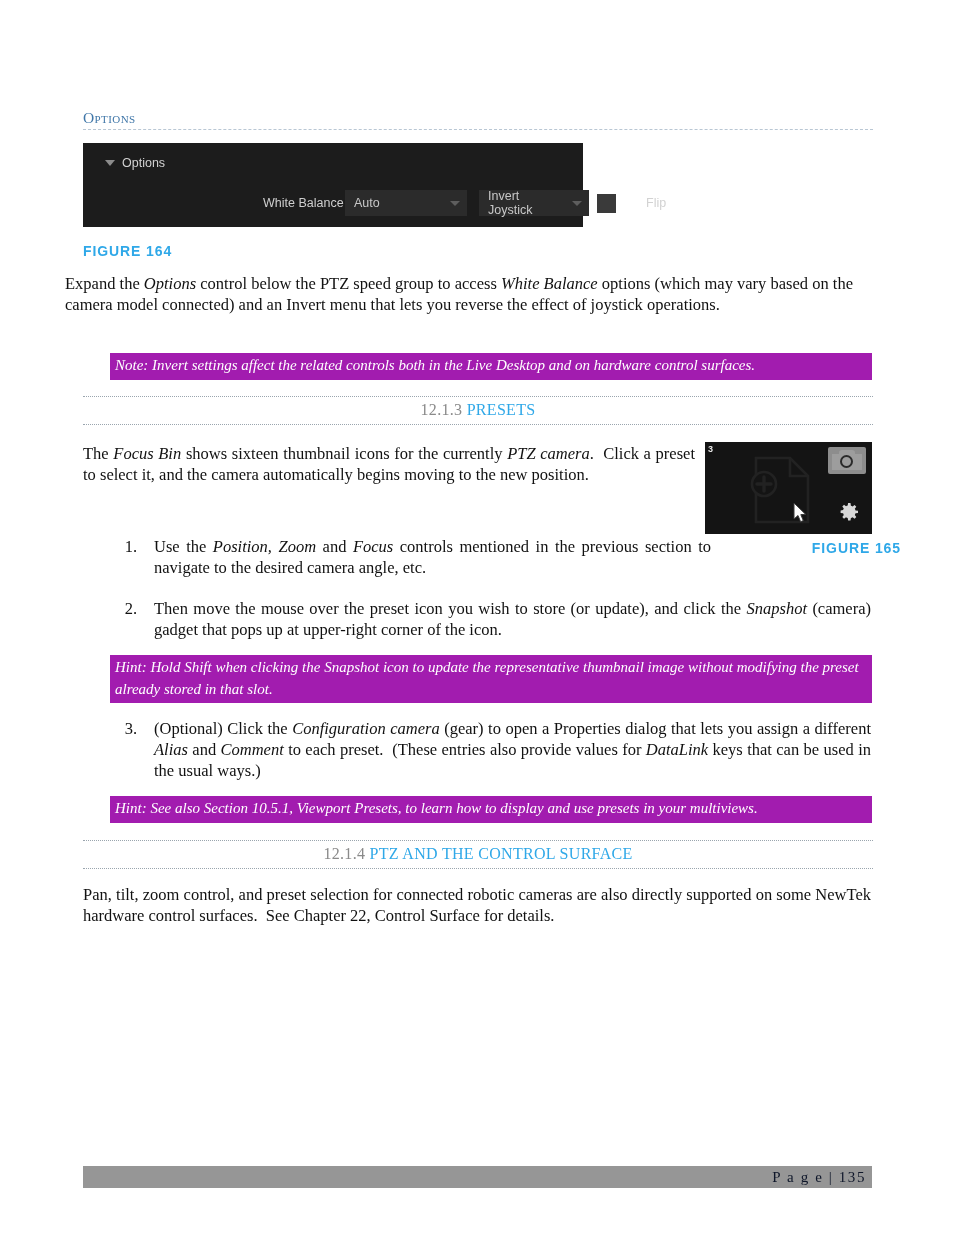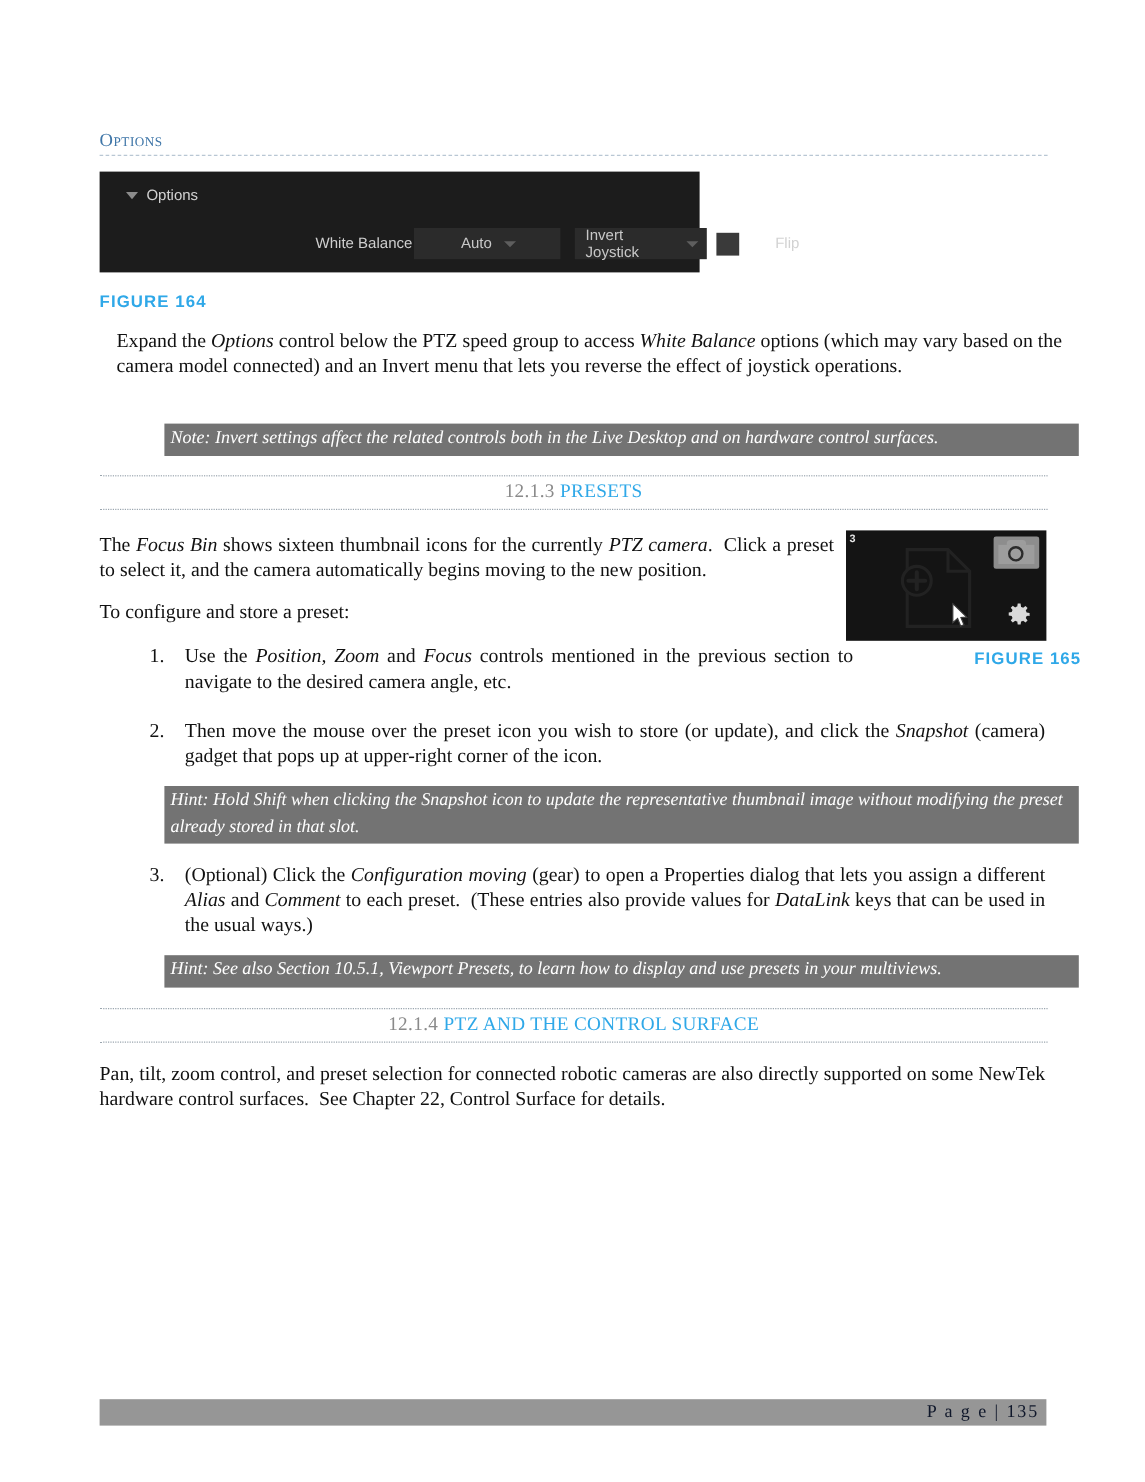--- a/index.html
+++ b/index.html
@@ -86,21 +86,21 @@
     color: #cfcfcf;
     font-size: 12.5px;
     line-height: 24px;
   }
   .dropdown {
     position: absolute;
     height: 26px;
     background: #2b2b2b;
     display: flex;
     align-items: center;
-    justify-content: center;
+    justify-content: space-between;
     padding: 0 7px 0 9px;
     box-sizing: border-box;
   }
   .dropdown .dd-text {
     color: #c8c8c8;
     font-size: 12.5px;
   }
   .dd-caret {
     width: 0; height: 0;
     border-left: 5px solid transparent;
@@ -154,37 +154,36 @@
     font-family: "Liberation Serif", serif;
     font-size: 16.5px;
     line-height: 21px;
     text-align: justify;
     color: #111111;
   }
   .body-text i { font-style: italic; }
 
   #para-expand {
     position: absolute;
-    left: 97px;
+    left: 65px;
     top: 273px;
     width: 788px;
   }
 
   
   .note-bar {
     position: absolute;
-    background: #737373;
+    background: #a21caf;
     color: #ffffff;
     font-family: "Liberation Serif", serif;
     font-style: italic;
     font-size: 15px;
     line-height: 21.5px;
     padding: 2px 4px 3px 5px;
     box-sizing: border-box;
-    margin-left: 27px;
   }
   #note-invert { left: 110px; top: 353px; width: 762px; }
   #hint-shift  { left: 110px; top: 655px; width: 762px; }
   #hint-viewport { left: 110px; top: 796px; width: 762px; }
 
   
   .section-head-wrap {
     position: absolute;
     left: 83px;
     width: 790px;
@@ -418,37 +417,36 @@
 
     <svg class="gear-gadget" viewBox="0 0 24 24">
       <path fill="#d8d8d8" d="M12 8.4a3.6 3.6 0 1 0 0 7.2 3.6 3.6 0 0 0 0-7.2zm0 5.6a2 2 0 1 1 0-4 2 2 0 0 1 0 4z"></path>
       <path fill="#d8d8d8" d="M21 13.2v-2.4l-2.5-.4a6.9 6.9 0 0 0-.7-1.7l1.5-2-1.7-1.7-2 1.5a6.9 6.9 0 0 0-1.7-.7L13.5 3h-2.4l-.4 2.5a6.9 6.9 0 0 0-1.7.7l-2-1.5L5.3 6.4l1.5 2a6.9 6.9 0 0 0-.7 1.7L3.6 10.5v2.4l2.5.4c.15.6.4 1.15.7 1.7l-1.5 2 1.7 1.7 2-1.5c.55.3 1.1.55 1.7.7l.4 2.5h2.4l.4-2.5c.6-.15 1.15-.4 1.7-.7l2 1.5 1.7-1.7-1.5-2c.3-.55.55-1.1.7-1.7l2.5-.4z"></path>
     </svg>
   </div>
 
   <div class="figure-caption" id="figure-165-caption">FIGURE 165</div>
 
   <div class="body-text" id="para-preset-bin">The <i>Focus Bin</i> shows sixteen thumbnail icons for the currently <i>PTZ camera</i>.&nbsp; Click a preset to select it, and the camera automatically begins moving to the new position.</div>
-  <div class="body-text" id="para-configure">To configure and store a preset:</div>
 
   <div class="num-item" id="list-item-1">
     <span class="num">1.</span>
     <span class="txt">Use the <i>Position, Zoom</i> and <i>Focus</i> controls mentioned in the previous section to navigate to the desired camera angle, etc.</span>
   </div>
 
   <div class="num-item" id="list-item-2">
     <span class="num">2.</span>
     <span class="txt">Then move the mouse over the preset icon you wish to store (or update), and click the <i>Snapshot</i> (camera) gadget that pops up at upper-right corner of the icon.</span>
   </div>
 
   <div class="note-bar" id="hint-shift">Hint: Hold Shift when clicking the Snapshot icon to update the representative thumbnail image without modifying the preset already stored in that slot.</div>
 
   <div class="num-item" id="list-item-3">
     <span class="num">3.</span>
-    <span class="txt">(Optional) Click the <i>Configuration moving</i> (gear) to open a Properties dialog that lets you assign a different <i>Alias</i> and <i>Comment</i> to each preset.&nbsp; (These entries also provide values for <i>DataLink</i> keys that can be used in the usual ways.)</span>
+    <span class="txt">(Optional) Click the <i>Configuration camera</i> (gear) to open a Properties dialog that lets you assign a different <i>Alias</i> and <i>Comment</i> to each preset.&nbsp; (These entries also provide values for <i>DataLink</i> keys that can be used in the usual ways.)</span>
   </div>
 
   <div class="note-bar" id="hint-viewport">Hint: See also Section 10.5.1, Viewport Presets, to learn how to display and use presets in your multiviews.</div>
 
   <div class="section-head-wrap" id="section-1214">
     <div class="section-rule"></div>
     <div class="section-head">
       <span class="section-num">12.1.4</span><span>&nbsp;</span><span class="section-title">PTZ AND THE CONTROL SURFACE</span>
     </div>
     <div class="section-rule"></div>

